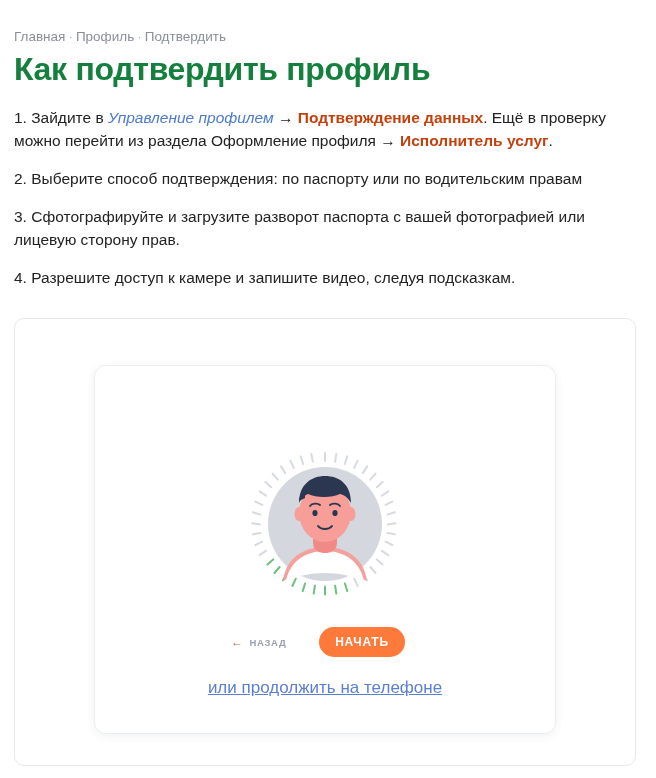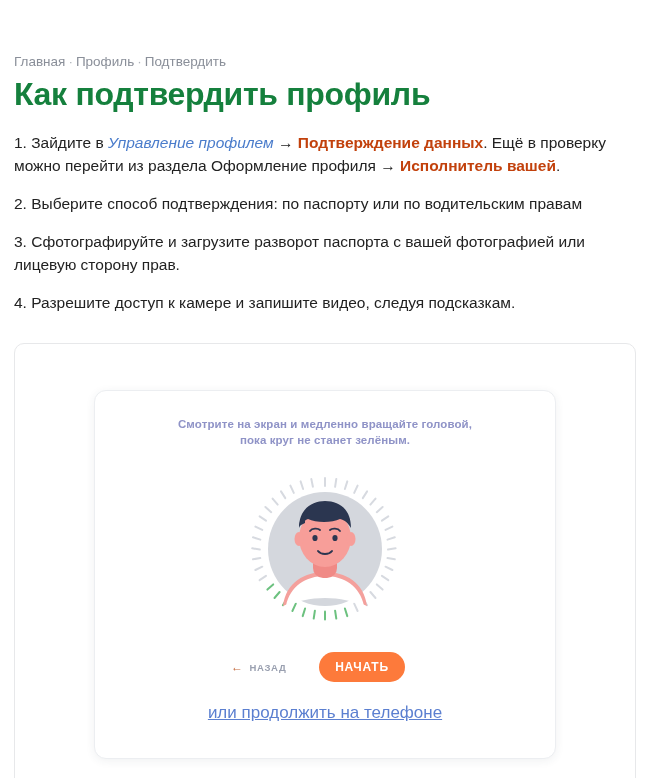--- a/index.html
+++ b/index.html
@@ -12,22 +12,21 @@
     height: 778px;
     font-family: "Liberation Sans", sans-serif;
     color: #1a1a1a;
     overflow: hidden;
   }
   .page {
     position: relative;
     width: 656px;
     height: 692px;
     box-sizing: border-box;
-    padding: 16px 14px 0 14px;
-    margin-top: 35px;
+    padding: 26px 14px 0 14px;
   }
   
   .breadcrumb {
     font-size: 13.5px;
     color: #8a8f99;
     line-height: 18px;
     margin: 2px 0 4px 0;
     white-space: nowrap;
   }
   .breadcrumb .crumb { color: #8a8f99; }
@@ -165,34 +164,30 @@
 
 <div class="page">
 
   <div class="breadcrumb">
     <span class="crumb">Главная</span><span class="sep">·</span><span class="crumb">Профиль</span><span class="sep">·</span><span class="crumb">Подтвердить</span>
   </div>
 
   <h1 class="page-title">Как подтвердить профиль</h1>
 
   <div class="steps">
-    <p class="step"><span>1. Зайдите в </span><a class="lnk" href="#">Управление профилем</a><span> → </span><span class="bold">Подтверждение данных</span><span>. Ещё в проверку можно перейти из раздела Оформление профиля </span><span>→ </span><span class="bold">Исполнитель вашей</span><span>.</span></p>
+    <p class="step"><span>1. Зайдите в </span><a class="lnk" href="#">Управление профилем</a><span> → </span><span class="bold">Подтверждение данных</span><span>. Ещё в проверку можно перейти из раздела Оформление профиля </span><span>→ </span><span class="bold">Исполнитель услуг</span><span>.</span></p>
 
     <p class="step">2. Выберите способ подтверждения: по паспорту или по водительским правам</p>
     <p class="step">3. Сфотографируйте и загрузите разворот паспорта с вашей фотографией или лицевую сторону прав.</p>
     <p class="step">4. Разрешите доступ к камере и запишите видео, следуя подсказкам.</p>
   </div>
 
   <div class="illustration-card">
     <div class="inner-card">
 
-      <div class="hint">
-        <div>Смотрите на экран и медленно вращайте головой,</div>
-        <div>пока круг не станет зелёным.</div>
-      </div>
 
       <div class="face-wrap">
         <svg width="150" height="150" viewBox="0 0 150 150" xmlns="http://www.w3.org/2000/svg">
           <g stroke-width="2" stroke-linecap="round">
             <g stroke="#d7dae0">
               <line x1="75" y1="2" x2="75" y2="10"></line>
               <line x1="86.3" y1="2.9" x2="85.1" y2="10.8"></line>
               <line x1="97.3" y1="5.4" x2="94.9" y2="13.0"></line>
               <line x1="107.6" y1="9.6" x2="104.2" y2="16.9"></line>
               <line x1="117.1" y1="15.4" x2="112.8" y2="22.1"></line>

